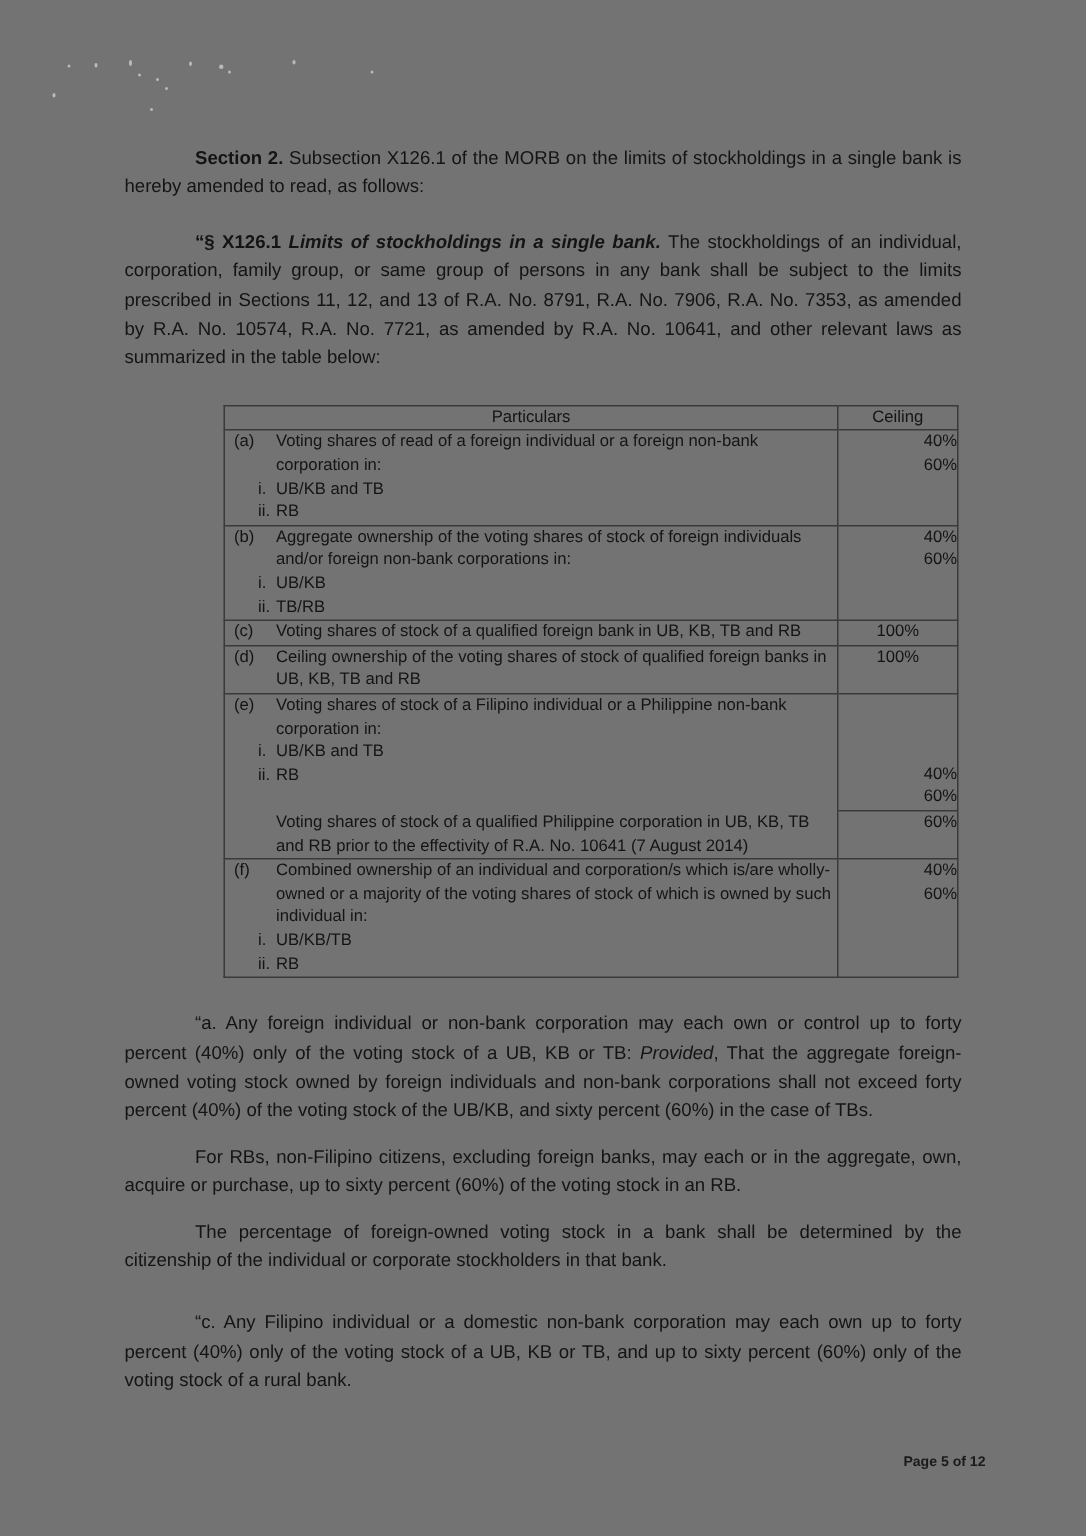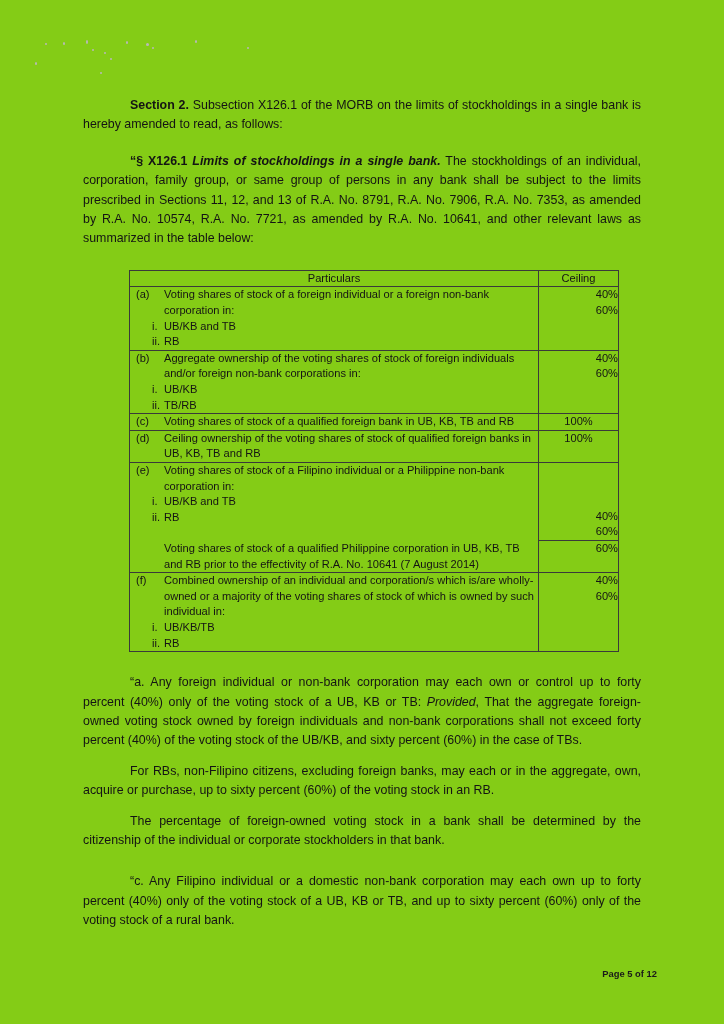--- a/index.html
+++ b/index.html
@@ -9,21 +9,21 @@
     background: #ffffff;
   }
   body {
     font-family: "Liberation Sans", sans-serif;
     color: #111111;
   }
   #page {
     position: relative;
     width: 724px;
     height: 1024px;
-    background: #84cc16;
+    background: #737373;
     overflow: hidden;
   }
 
   
   .speck {
     position: absolute;
     background: #b9b9b9;
     border-radius: 50%;
     pointer-events: none;
   }
@@ -48,21 +48,21 @@
   .gap-md { height: 17px; }
   .gap-lg { height: 21px; }
 
   b, .b { font-weight: bold; }
   .bi { font-weight: bold; font-style: italic; }
   .i { font-style: italic; }
 
   
   .tbl-wrap {
     width: 490px;
-    margin-left: 46px;
+    margin-left: 66px;
   }
   table.limits {
     width: 100%;
     border-collapse: collapse;
     table-layout: fixed;
     font-size: 11.1px;
     line-height: 15.6px;
     color: #141414;
   }
   table.limits, table.limits td, table.limits th {
@@ -186,21 +186,21 @@
             <th class="hdr">Particulars</th>
             <th class="hdr">Ceiling</th>
           </tr>
         </thead>
         <tbody>
 
           <tr>
             <td class="part">
               <div class="itemrow">
                 <span class="letter">(a)</span>
-                <span class="itemtext">Voting shares of stock of a foreign individual or a foreign non-bank corporation in:</span>
+                <span class="itemtext">Voting shares of read of a foreign individual or a foreign non-bank corporation in:</span>
               </div>
               <ol class="roman">
                 <li>
                     <span class="rnum">i.</span>
                     <span class="rtxt">UB/KB and TB</span>
                   </li>
                 <li>
                     <span class="rnum">ii.</span>
                     <span class="rtxt">RB</span>
                   </li>

